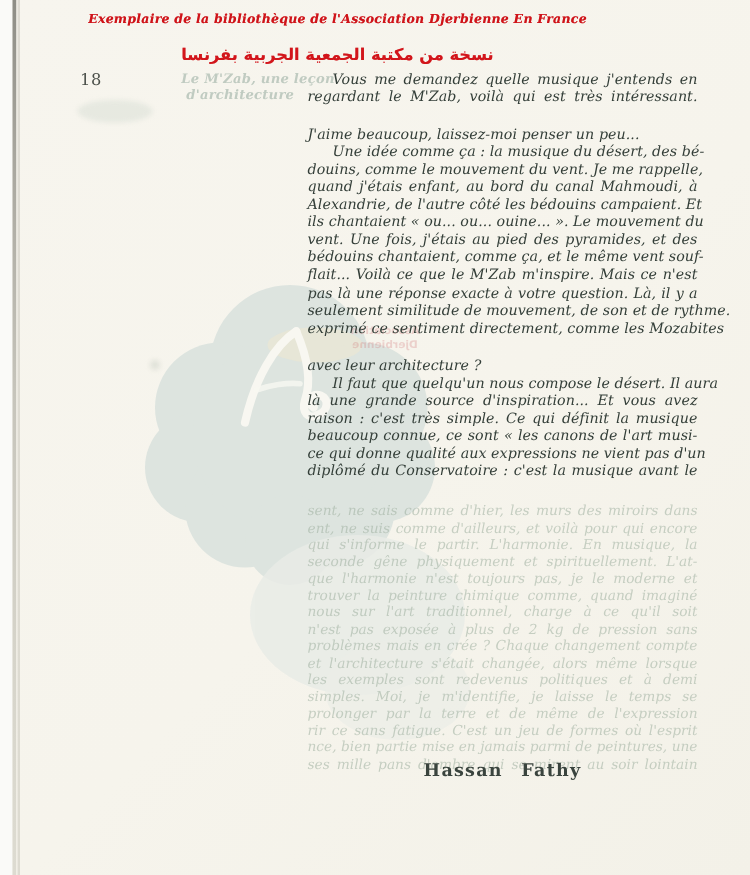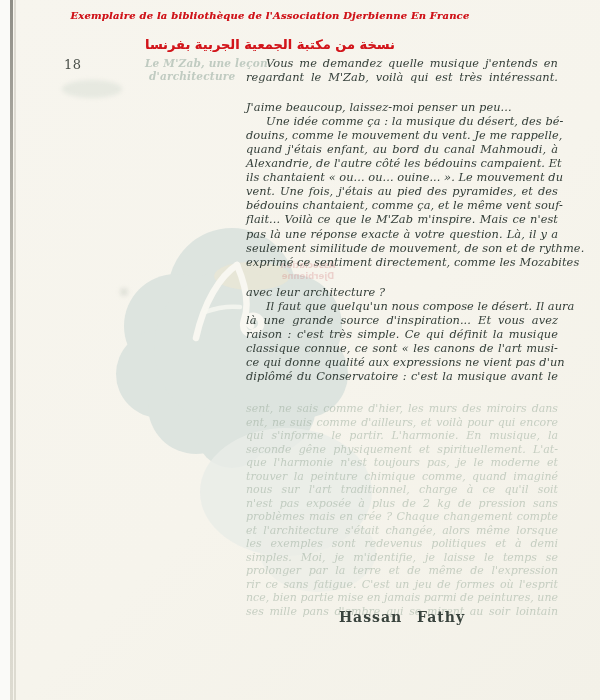--- a/index.html
+++ b/index.html
@@ -165,21 +165,21 @@
       <div class="line">vent. Une fois, j'étais au pied des pyramides, et des</div>
       <div class="line">bédouins chantaient, comme ça, et le même vent souf-</div>
       <div class="line">flait... Voilà ce que le M'Zab m'inspire. Mais ce n'est</div>
       <div class="line">pas là une réponse exacte à votre question. Là, il y a</div>
       <div class="line">seulement similitude de mouvement, de son et de rythme.</div>
       <div class="line">exprimé ce sentiment directement, comme les Mozabites</div>
       <div class="line flush">avec leur architecture ?</div>
       <div class="line indent">Il faut que quelqu'un nous compose le désert. Il aura</div>
       <div class="line">là une grande source d'inspiration... Et vous avez</div>
       <div class="line">raison : c'est très simple. Ce qui définit la musique</div>
-      <div class="line">classique connue, ce sont « les canons de l'art musi-</div>
+      <div class="line">beaucoup connue, ce sont « les canons de l'art musi-</div>
       <div class="line">ce qui donne qualité aux expressions ne vient pas d'un</div>
       <div class="line">diplômé du Conservatoire : c'est la musique avant le</div>
     </div>
 
   <div class="signature">Hassan Fathy</div>
 
   <div class="smudge a"></div>
   <div class="smudge b"></div>
 
 </div>

